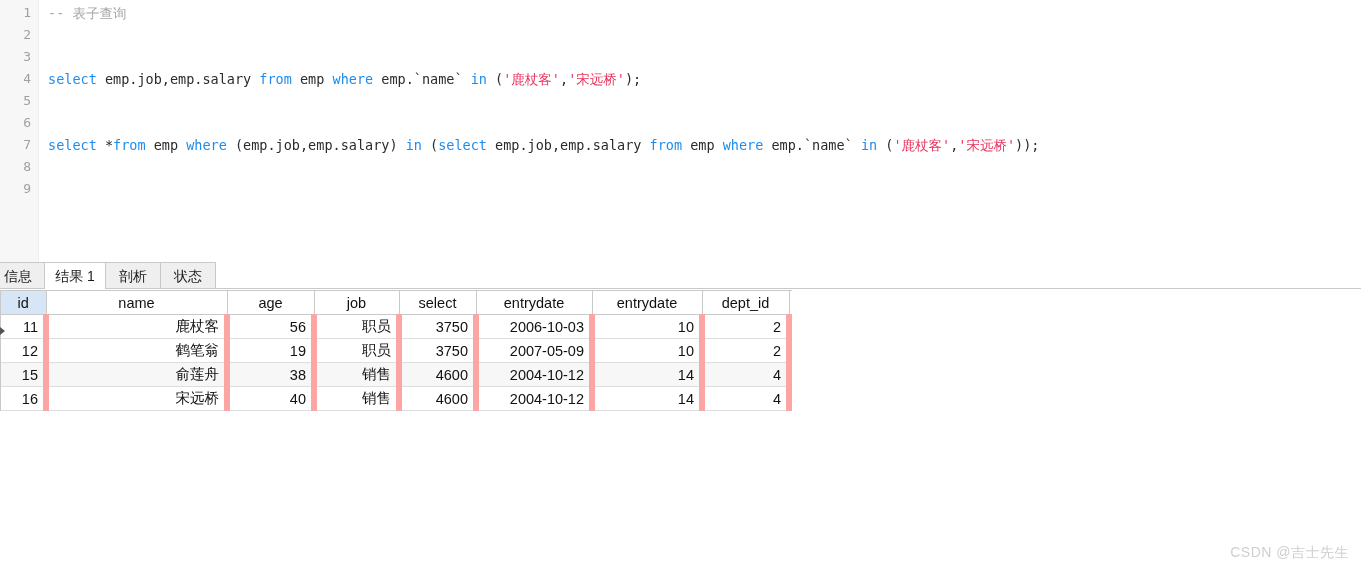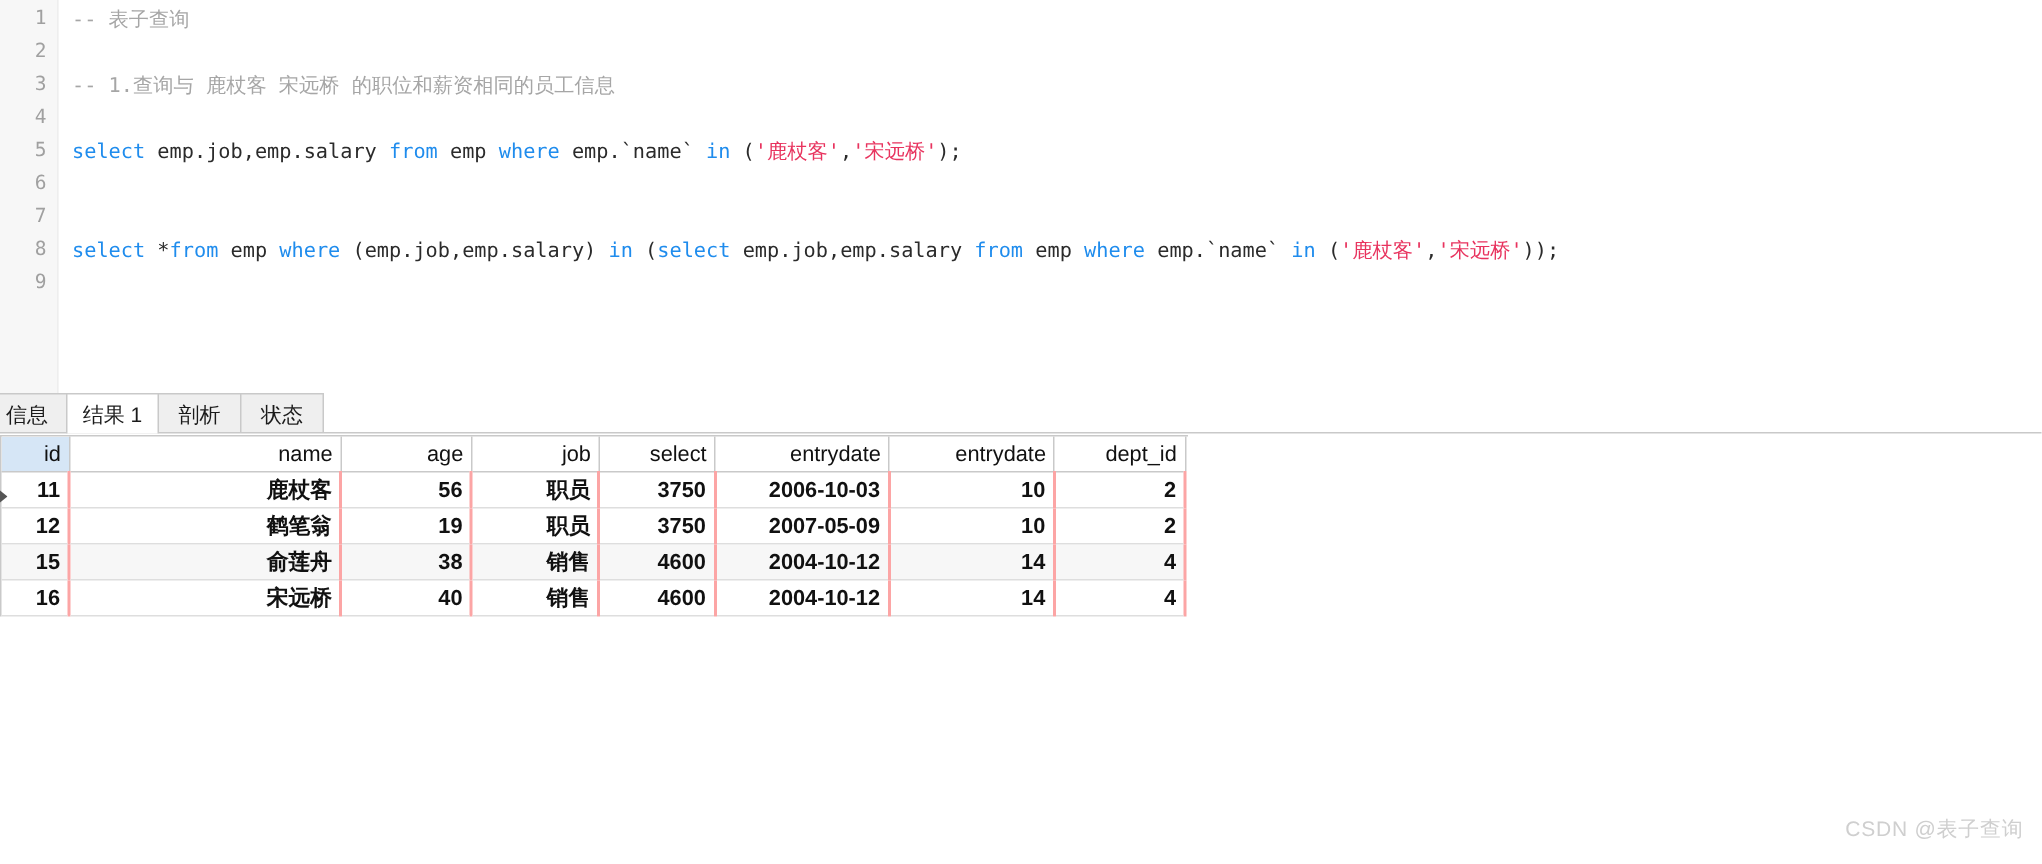--- a/index.html
+++ b/index.html
@@ -112,41 +112,40 @@
   }
   table.resultgrid {
     border-collapse: collapse;
     table-layout: fixed;
     width: 790px;
     font-size: 14.5px;
     color: #111111;
   }
   table.resultgrid th {
     font-weight: normal;
-    text-align: right;
+    text-align: center;
     height: 23px;
     padding: 0 5px;
     border-right: 1px solid #c9c9c9;
     border-bottom: 1px solid #c9c9c9;
     background: #ffffff;
     color: #111111;
     overflow: hidden;
     white-space: nowrap;
   }
   table.resultgrid th.sel {
     background: #d6e6f6;
   }
   table.resultgrid td {
     height: 23px;
     padding: 0 5px;
-    border-right: 2px solid #fca5a5;
+    border-right: 6px solid #fca5a5;
     border-bottom: 1px solid #dedede;
     overflow: hidden;
     white-space: nowrap;
-    font-weight: bold;
   }
   table.resultgrid tr.alt td {
     background: #f7f7f7;
   }
   td.num, th.num-h { text-align: right; }
   td.txt { text-align: right; }
 
   .rowmark {
     position: absolute;
     left: 0;
@@ -186,21 +185,20 @@
       <div class="lineno" style="top: 68px;">4</div>
       <div class="lineno" style="top: 90px;">5</div>
       <div class="lineno" style="top: 112px;">6</div>
       <div class="lineno" style="top: 134px;">7</div>
       <div class="lineno" style="top: 156px;">8</div>
       <div class="lineno" style="top: 178px;">9</div>
     </div>
   <div id="code">
       <div class="codeline" style="margin-top: 2px;"><span class="cmt">-- 表子查询</span></div>
       <div class="codeline" style="margin-top: 0px;"><span class="plain"></span></div>
-      <div class="codeline" style="margin-top: 0px;"><span class="cmt">-- 1.查询与 鹿杖客 宋远桥 的职位和薪资相同的员工信息</span></div>
       <div class="codeline" style="margin-top: 0px;"><span class="plain"></span></div>
       <div class="codeline" style="margin-top: 0px;"><span class="kw">select</span><span class="plain"> emp.job,emp.salary </span><span class="kw">from</span><span class="plain"> emp </span><span class="kw">where</span><span class="plain"> emp.`name` </span><span class="kw">in</span><span class="plain"> (</span><span class="str">'鹿杖客'</span><span class="plain">,</span><span class="str">'宋远桥'</span><span class="plain">);</span></div>
       <div class="codeline" style="margin-top: 0px;"><span class="plain"></span></div>
       <div class="codeline" style="margin-top: 0px;"><span class="plain"></span></div>
       <div class="codeline" style="margin-top: 0px;"><span class="kw">select</span><span class="plain"> *</span><span class="kw">from</span><span class="plain"> emp </span><span class="kw">where</span><span class="plain"> (emp.job,emp.salary) </span><span class="kw">in</span><span class="plain"> (</span><span class="kw">select</span><span class="plain"> emp.job,emp.salary </span><span class="kw">from</span><span class="plain"> emp </span><span class="kw">where</span><span class="plain"> emp.`name` </span><span class="kw">in</span><span class="plain"> (</span><span class="str">'鹿杖客'</span><span class="plain">,</span><span class="str">'宋远桥'</span><span class="plain">));</span></div>
     </div>
 </div>
 
 <div id="tabstrip">
   <div id="tabstrip-underline"></div>
@@ -275,13 +273,13 @@
           <td class="num">14</td>
           <td class="num">4</td>
         </tr>
       </tbody>
   </table>
 </div>
 <div class="rowmark">
     <i></i>
   </div>
 
-<div id="watermark">CSDN @表子查询</div>
+<div id="watermark">CSDN @吉士先生</div>
 
 </body></html>

